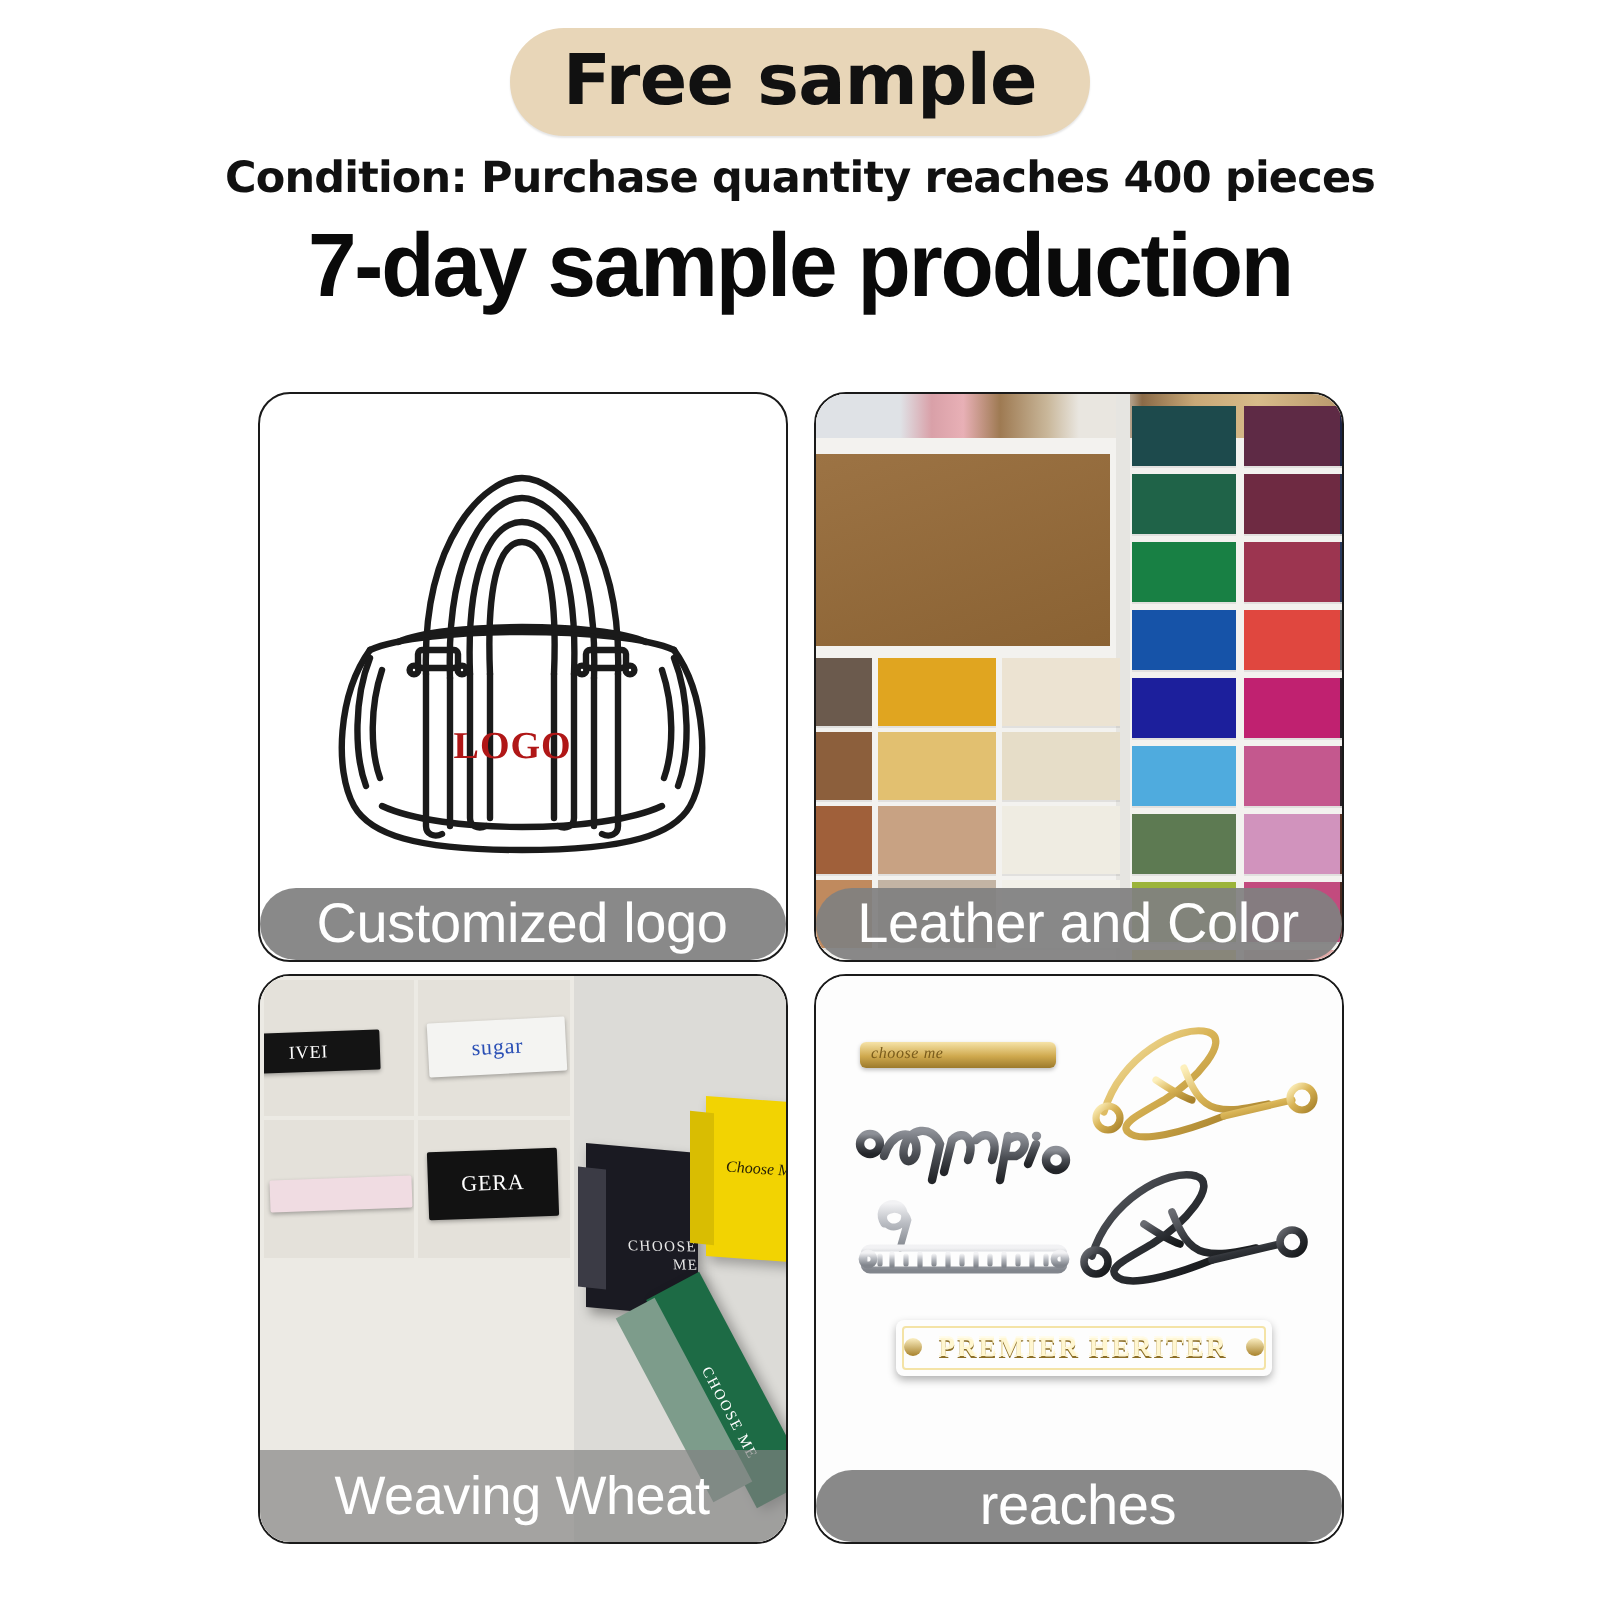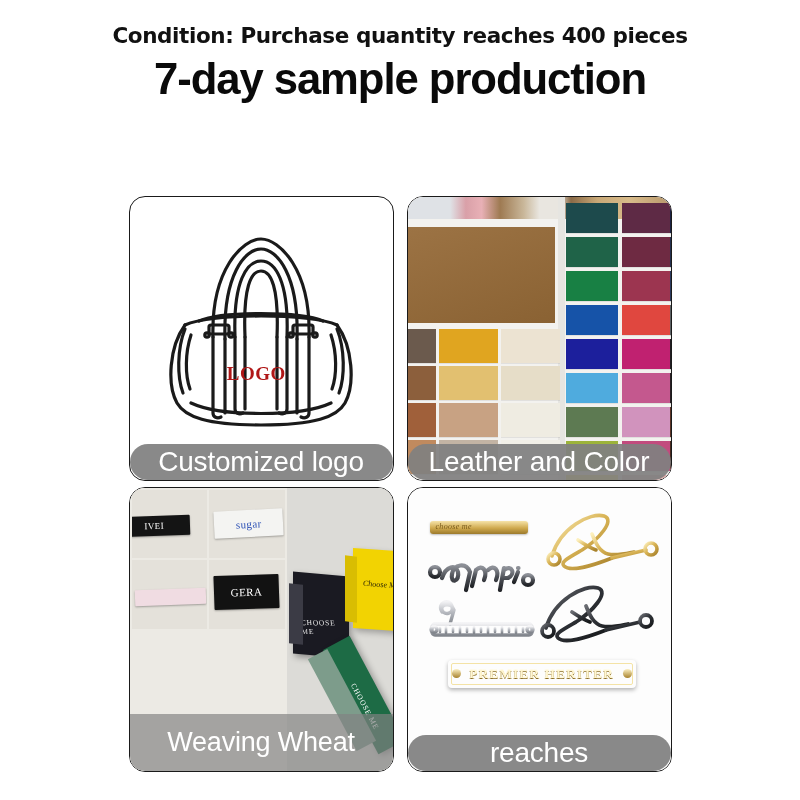--- a/index.html
+++ b/index.html
@@ -76,20 +76,21 @@
     justify-content: center;
     column-gap: 13px;
     row-gap: 6px;
   }
   .card {
     position: relative;
     border: 1.5px solid #1a1a1a;
     border-radius: 16px;
     overflow: hidden;
     background: #ffffff;
+    text-align: right;
   }
   .card-media {
     position: absolute;
     inset: 0;
     overflow: hidden;
   }
   .card-label {
     position: absolute;
     left: 0;
     right: 0;
@@ -98,21 +99,21 @@
     background: rgba(128,128,128,0.93);
     border-radius: 24px;
     display: flex;
     align-items: center;
     justify-content: center;
     z-index: 9;
   }
   .card-label.translucent {
     background: rgba(130,130,130,0.68);
     border-radius: 0;
-    height: 57px;
+    height: 46px;
     bottom: 0;
   }
   .card-label-text {
     color: #ffffff;
     font-size: 28px;
     font-family: "Liberation Sans", sans-serif;
     letter-spacing: -0.2px;
     line-height: 1;
     white-space: nowrap;
   }
@@ -196,20 +197,25 @@
     font-family:"Liberation Serif", serif;
     white-space:nowrap;
   }
 
   .noselect { user-select: none; }
 </style>
 </head>
 <body class="noselect">
 
 <div class="header">
+  <div class="pill-wrap">
+    <div class="free-pill">
+      <span class="free-pill-text">Free sample</span>
+    </div>
+  </div>
   <div class="condition">Condition: Purchase quantity reaches 400 pieces</div>
   <div class="headline">7-day sample production</div>
 </div>
 
 <div class="grid">
 
   <div class="card">
     <div class="card-media">
       <div class="bagbox">
         <svg width="220" height="230" viewBox="0 0 220 230">

